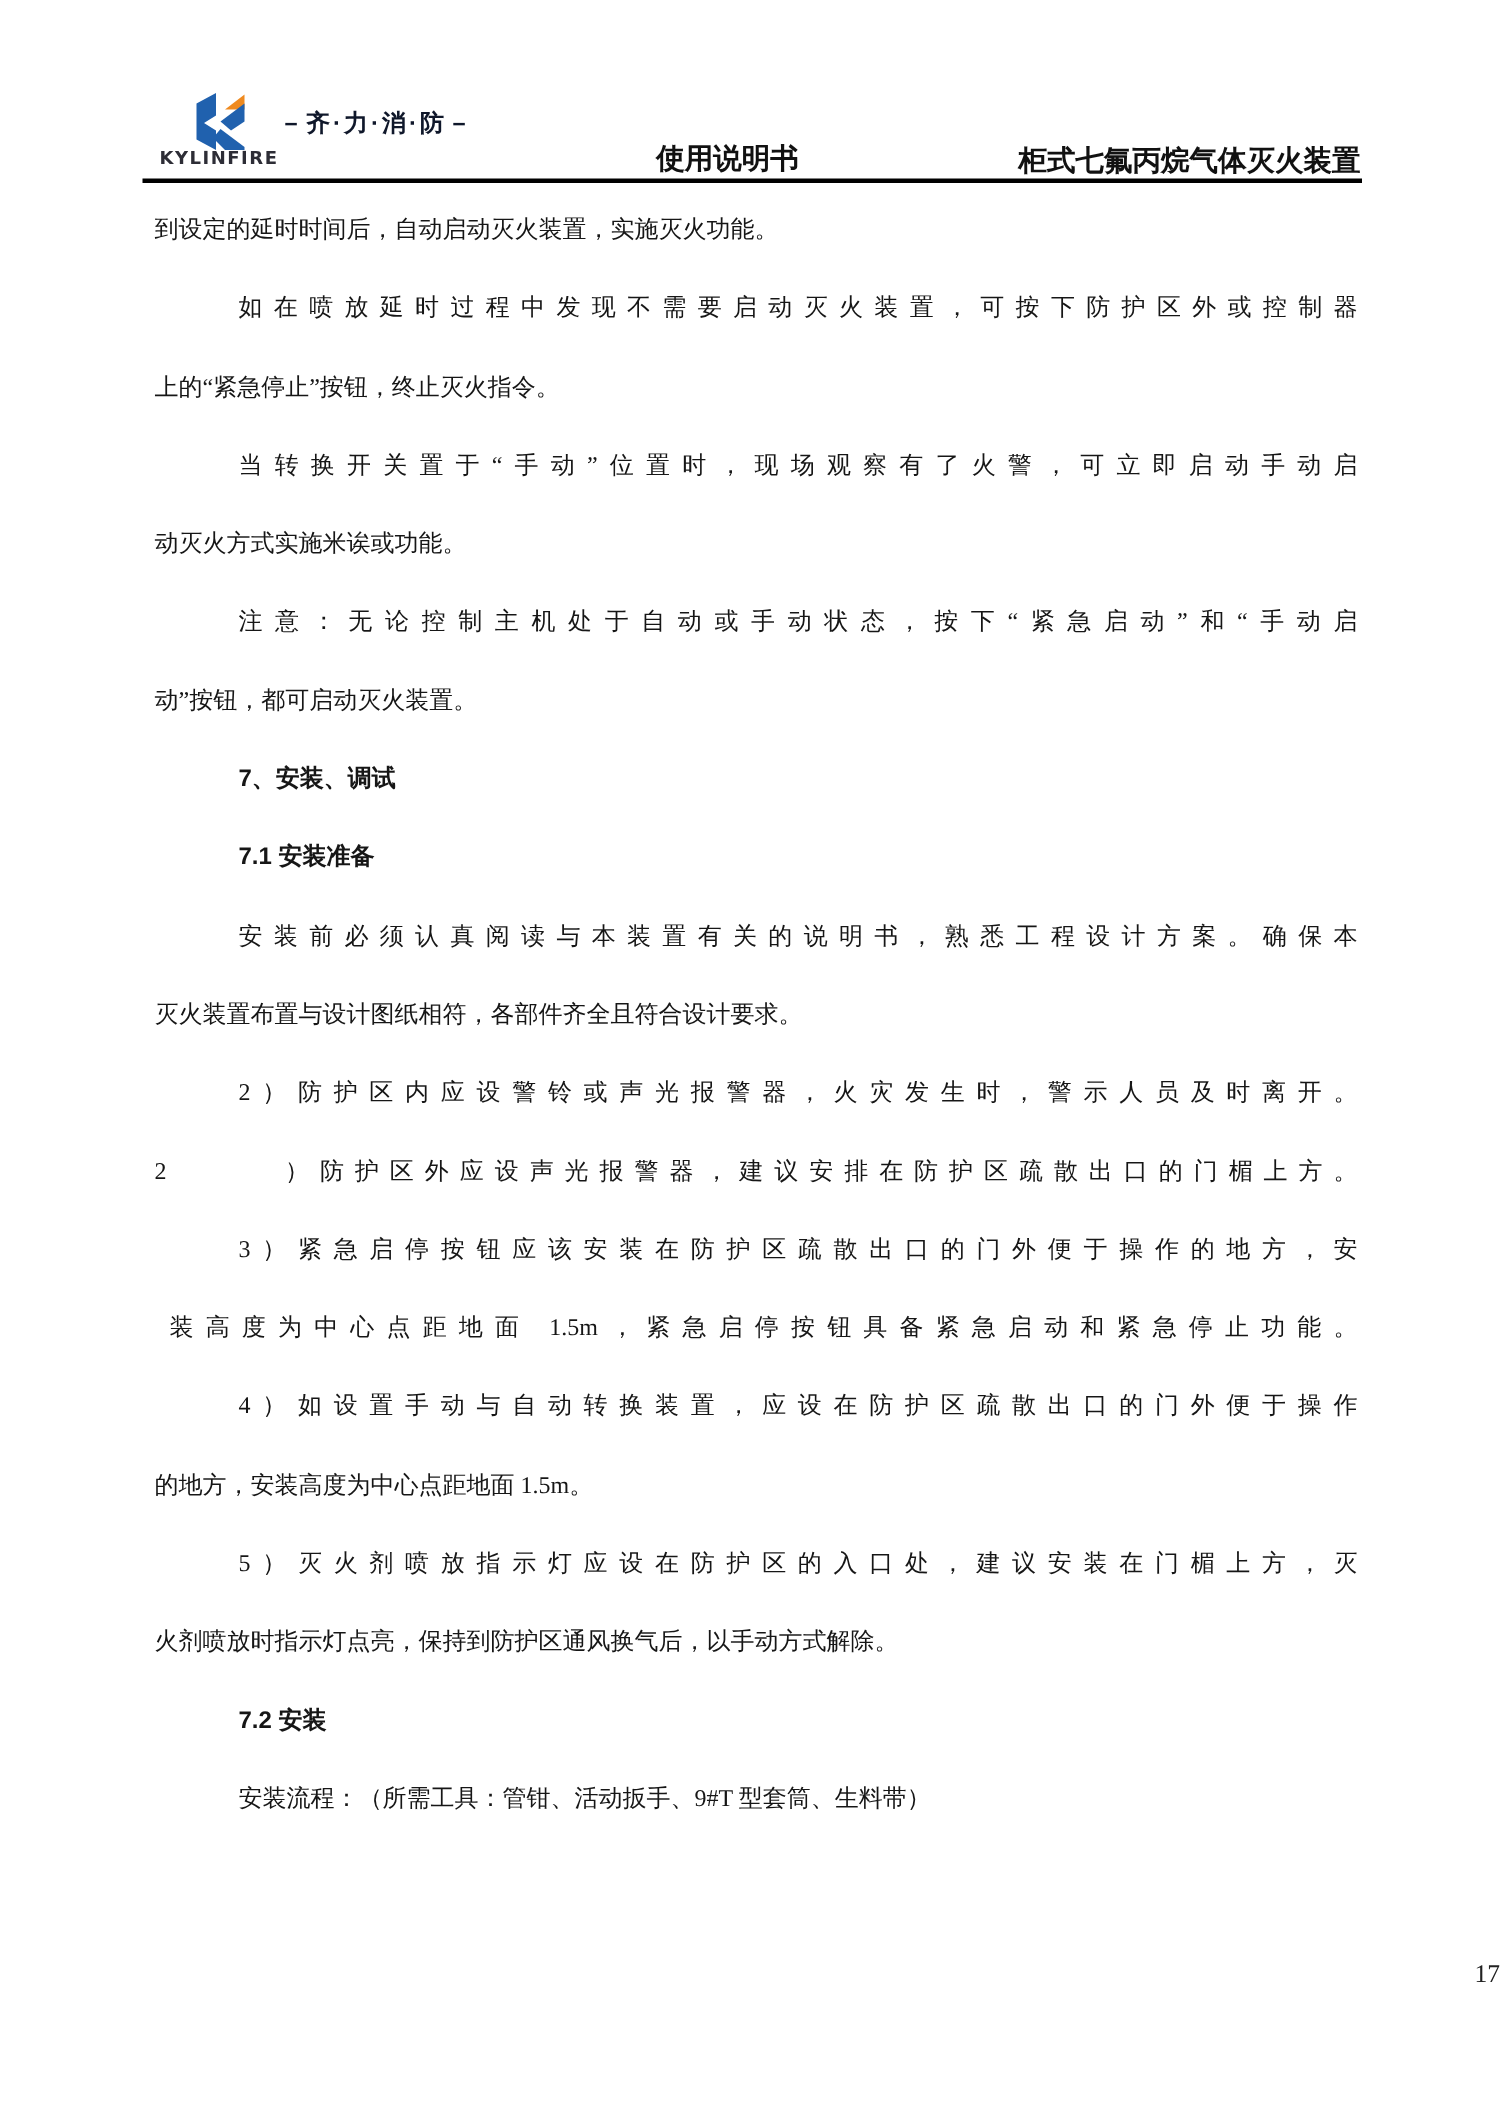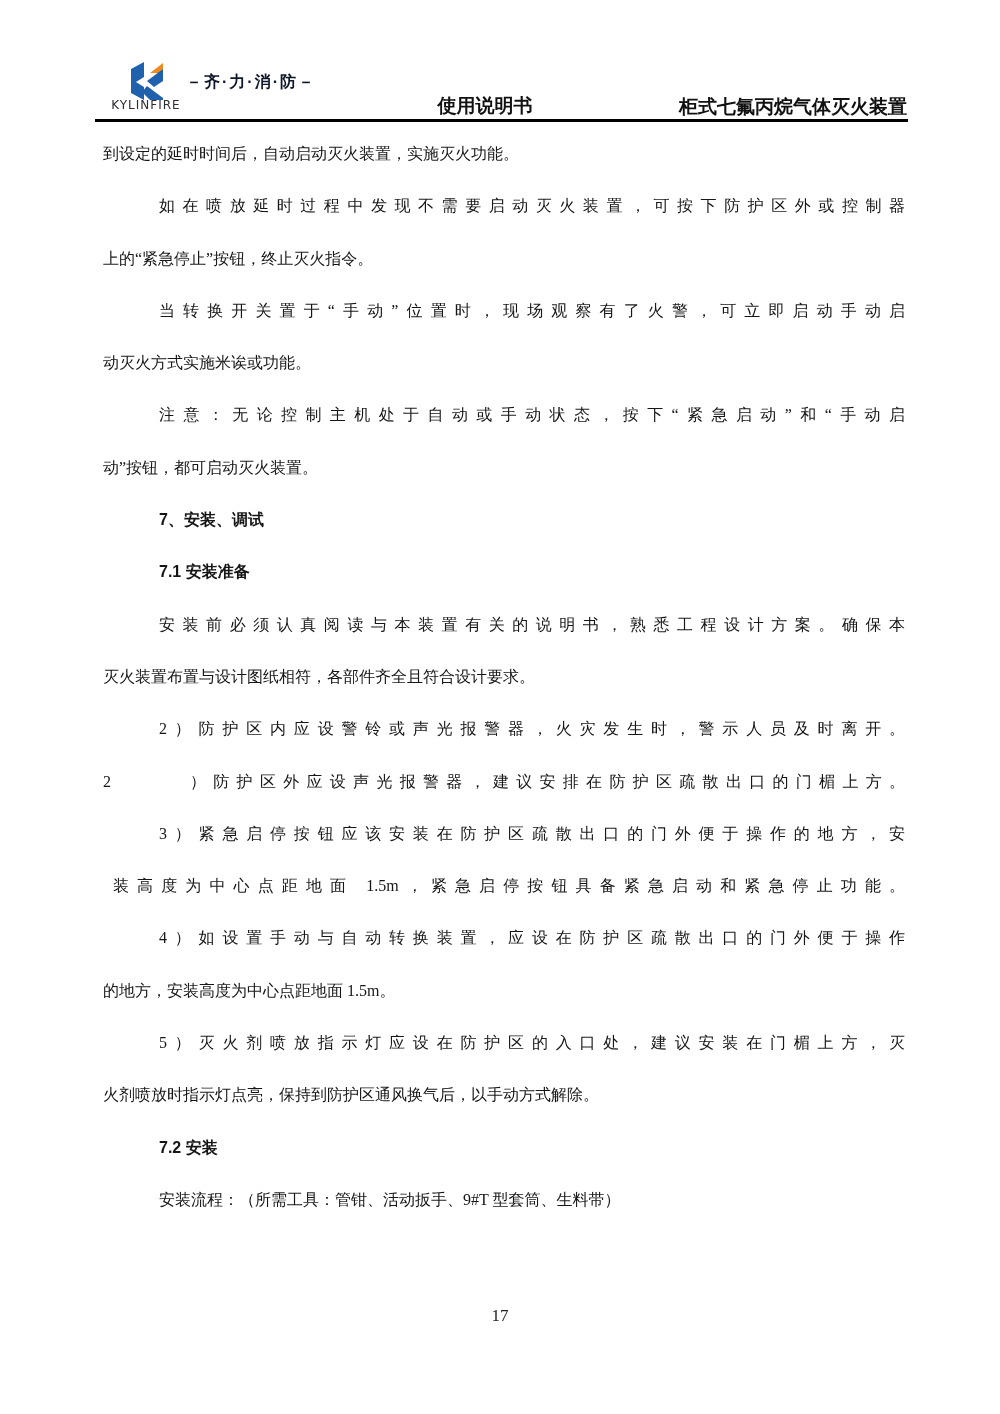--- a/index.html
+++ b/index.html
@@ -11,21 +11,21 @@
     color:#161616;
     overflow:hidden;
   }
 
   
   .logo-mark { position:absolute; left:128px; top:60px; width:38px; height:40px; }
   .brand {
     position:absolute; left:100px; top:98px; width:92px;
     text-align:center;
     font-family:"DejaVu Sans","Liberation Sans",sans-serif;
-    font-weight:normal; font-size:12px; letter-spacing:1px;
+    font-weight:bold; font-size:12px; letter-spacing:1px;
     color:#2d2d36;
   }
   .slogan {
     position:absolute; left:186px; top:72px;
     font-family:"Liberation Sans","DejaVu Sans",sans-serif;
     font-size:16px; letter-spacing:2px; color:#0f172a; font-weight:bold;
   }
   .doc-type {
     position:absolute; left:385px; top:93px; width:200px; text-align:center;
     font-family:"Liberation Sans","DejaVu Sans",sans-serif;
@@ -54,21 +54,21 @@
   .ind-s{ text-indent:10px; }
   .bold {
     font-weight:bold;
     font-family:"Liberation Sans","DejaVu Sans",sans-serif;
   }
   .hang .marker { display:inline-block; width:103px; }
 
   
   .pageno {
     position:absolute; left:0; top:1306px; width:1000px;
-    text-align:center; font-size:17px; color:#222;
+    text-align:right; font-size:17px; color:#222;
   }
 </style>
 </head>
 <body>
 
 <div class="page">
 
   <svg class="logo-mark" viewBox="0 0 36 40" xmlns="http://www.w3.org/2000/svg">
     <polygon points="2,9 15,2 15,17 7,22 15,27 15,40 2,33" fill="#2061ae"></polygon>
     <polygon points="21,13 34,3 34,13" fill="#ef8a1f"></polygon>

